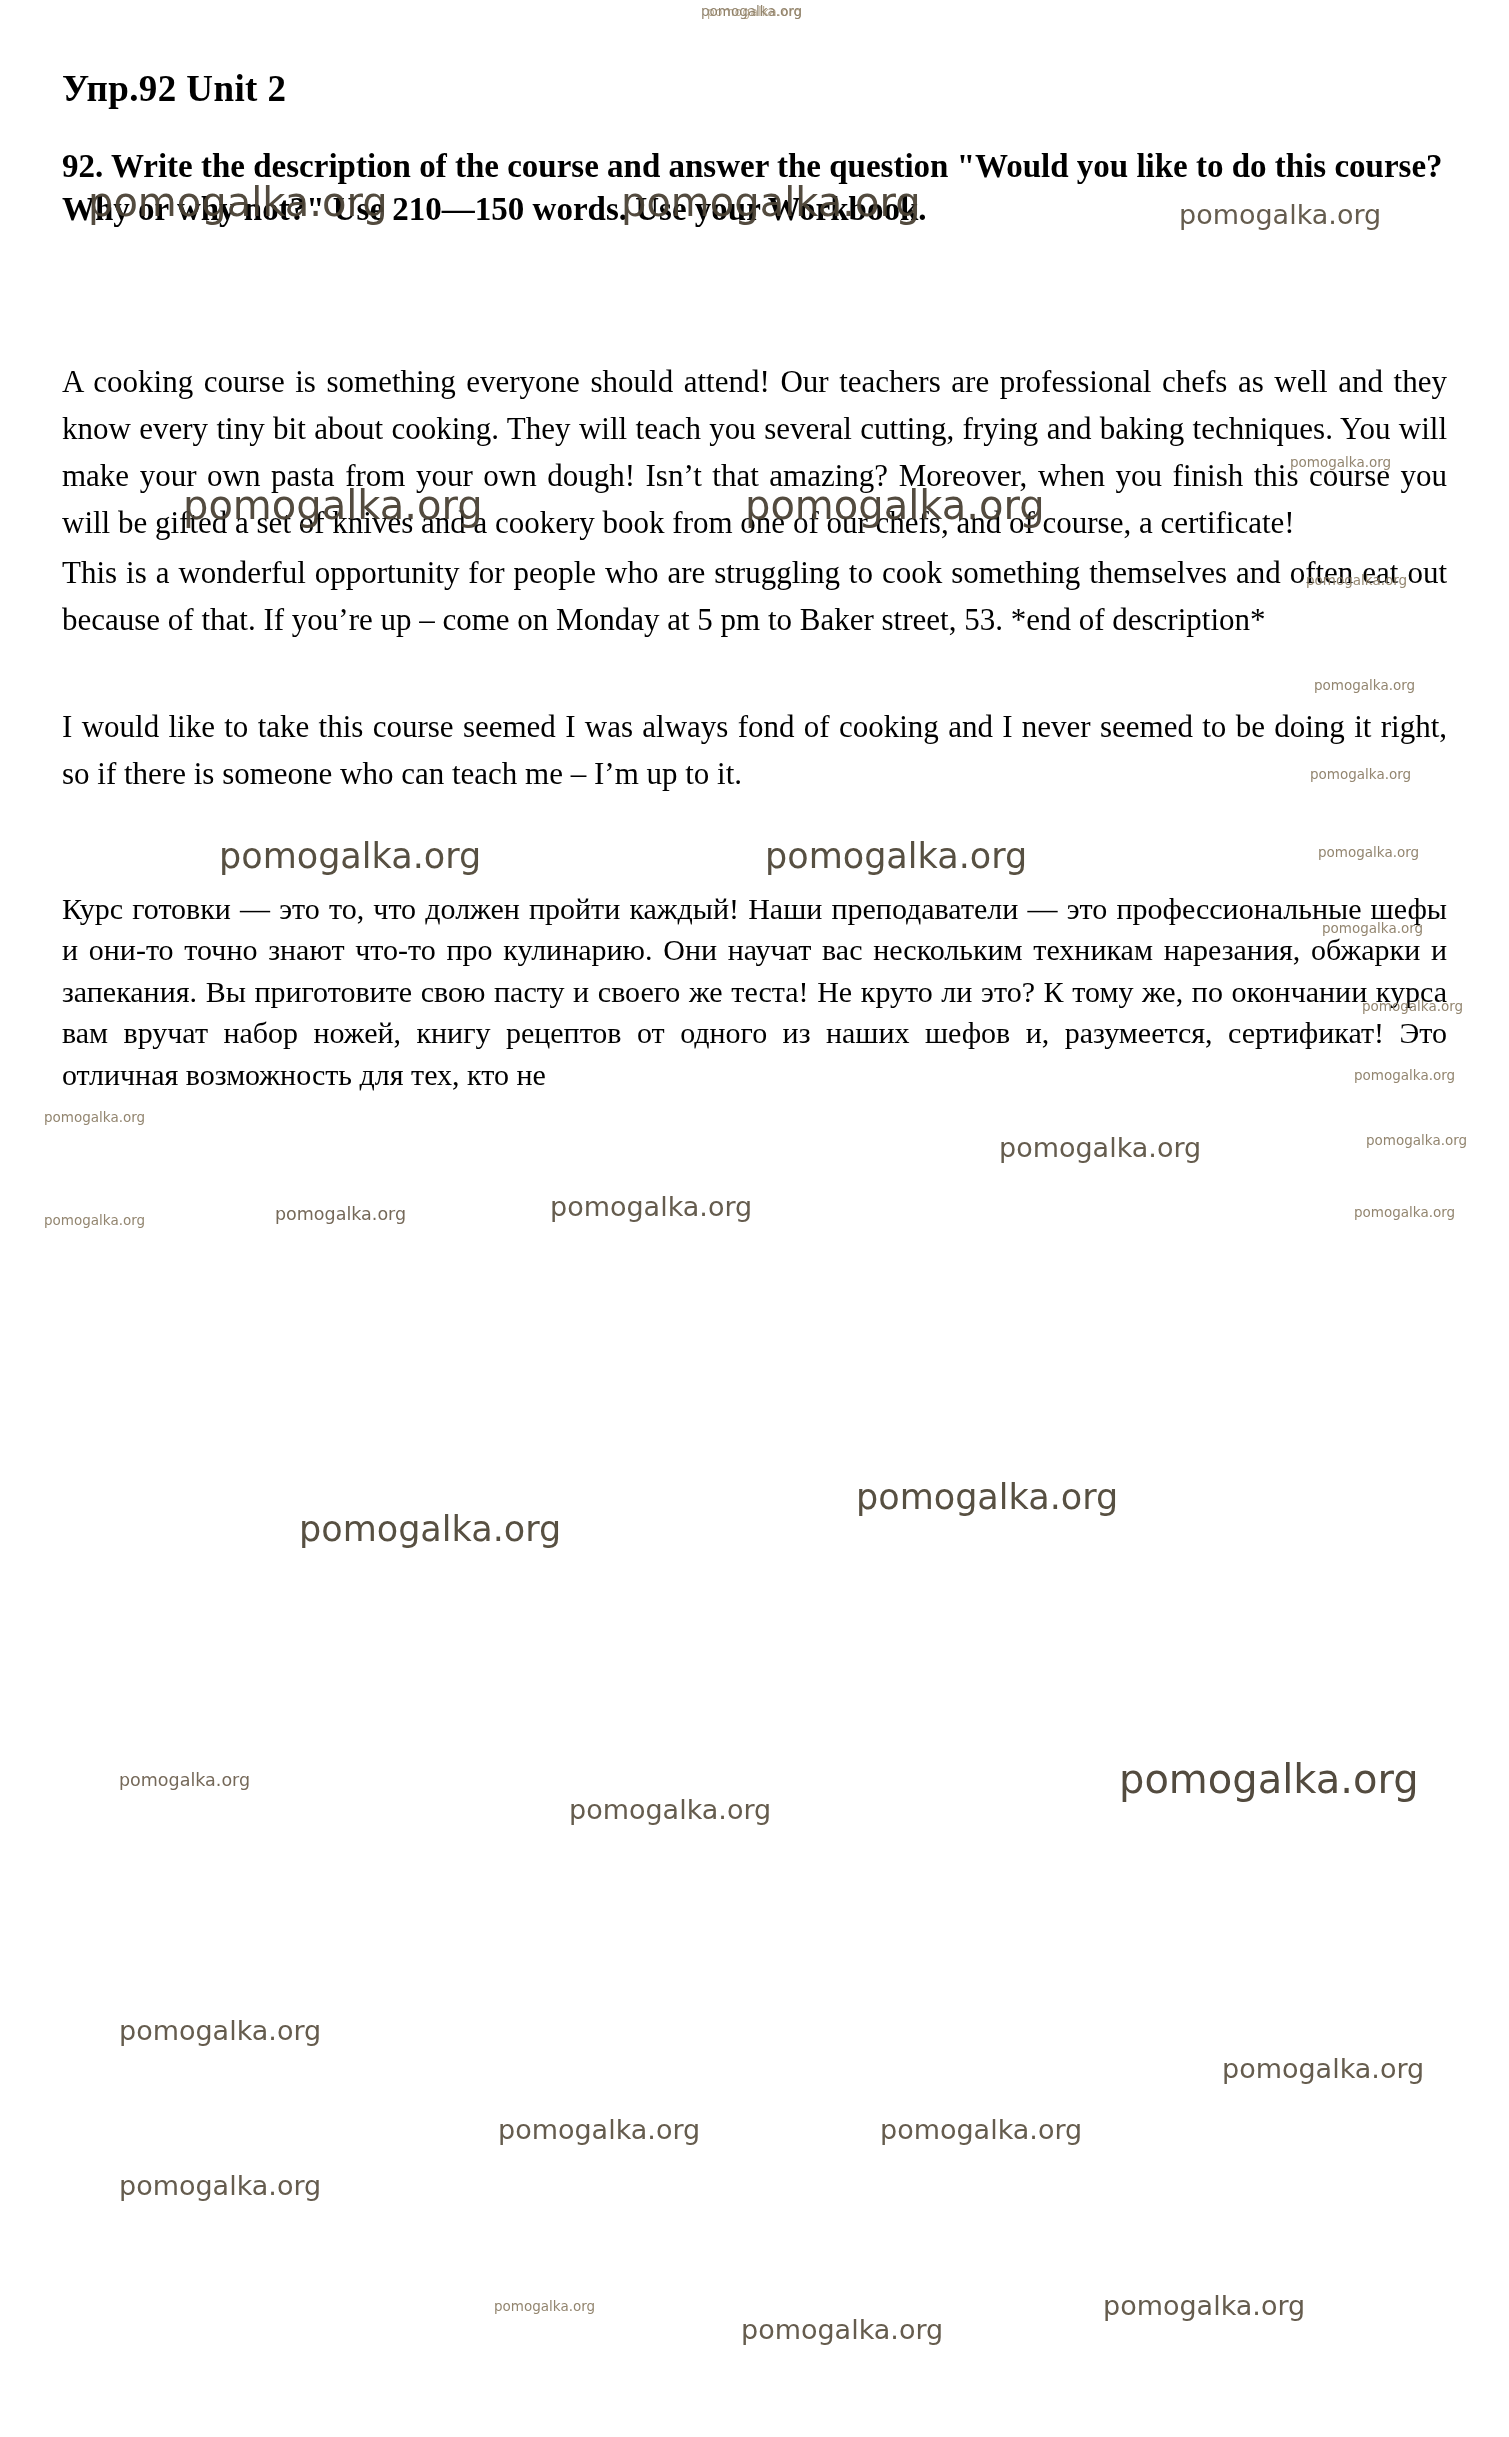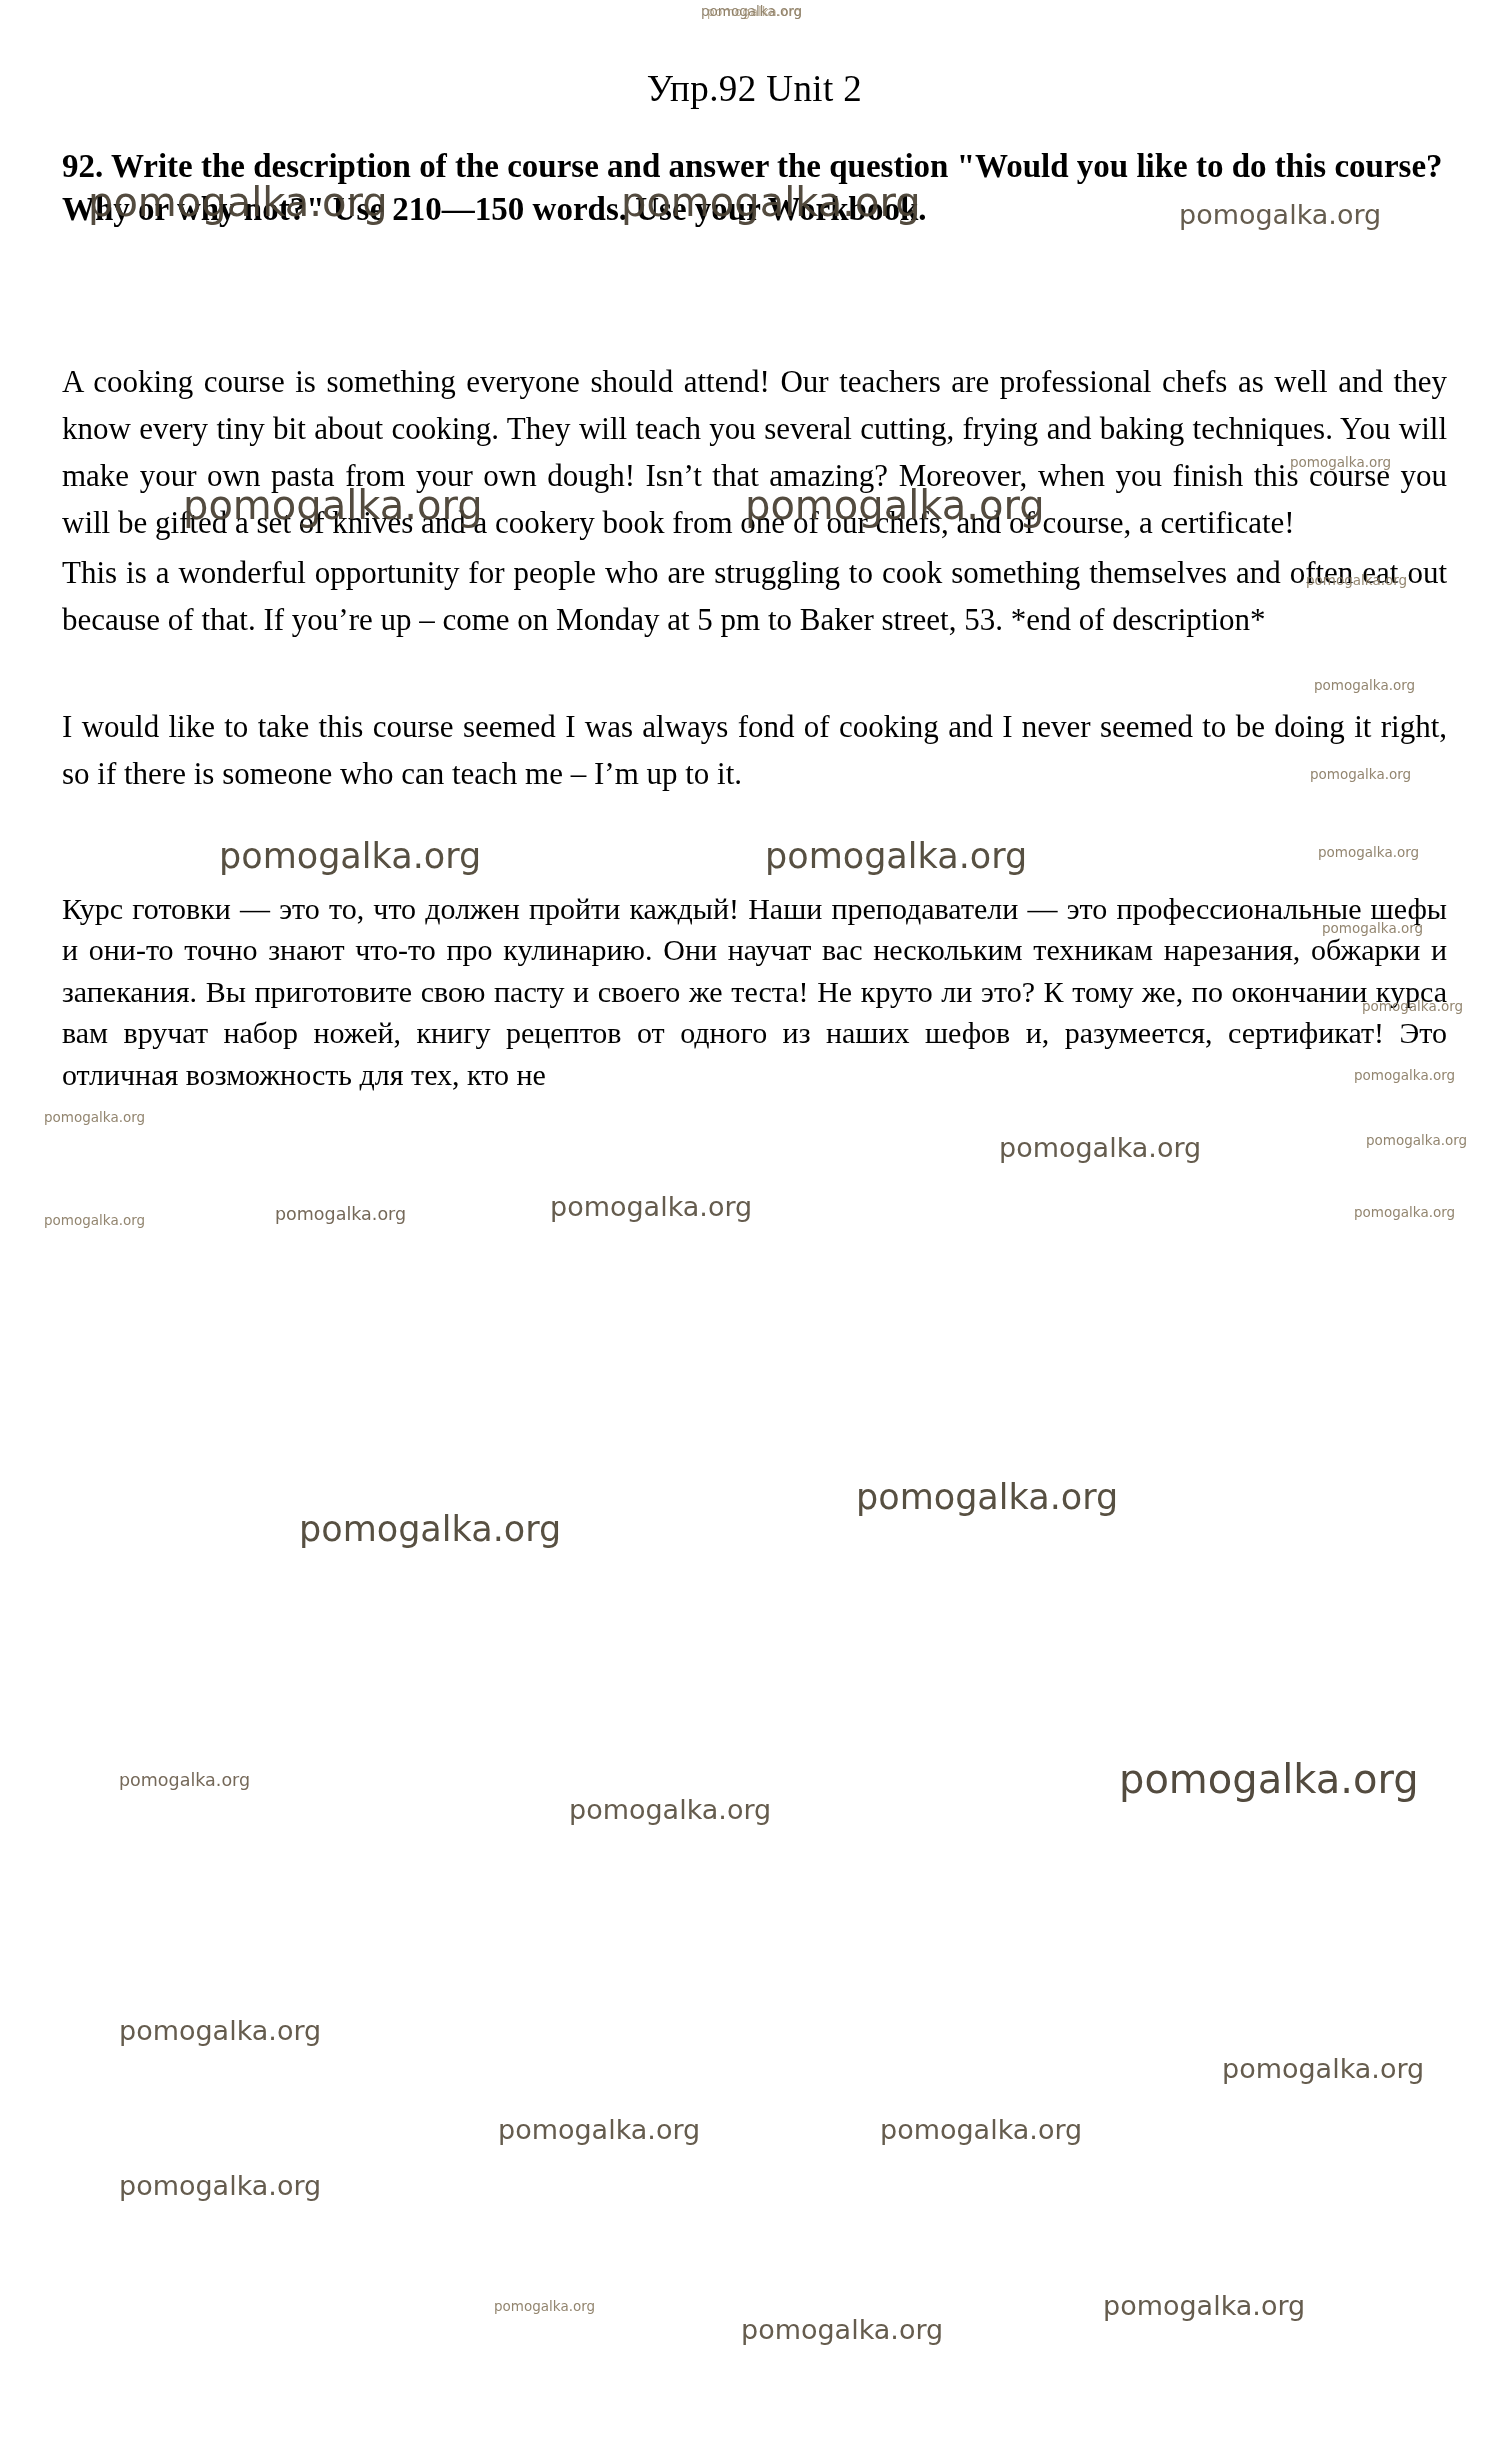--- a/index.html
+++ b/index.html
@@ -30,23 +30,23 @@
   .top-mark {
     text-align: center;
     font-family: "DejaVu Sans", sans-serif;
     font-size: 12px;
     color: #b9a98f;
     letter-spacing: 0.4px;
     padding-top: 4.8px;
     height: 19px;
   }
   h1.title {
-    text-align: center;
+    text-align: left;
     font-size: 37px;
-    font-weight: normal;
+    font-weight: bold;
     margin: 43px 0 35px 0;
     letter-spacing: 0.4px;
   }
   .task-en {
     font-size: 33px;
     font-weight: bold;
     line-height: 1.30;
     text-align: left;
     margin: 0 0 8px 0;
   }

